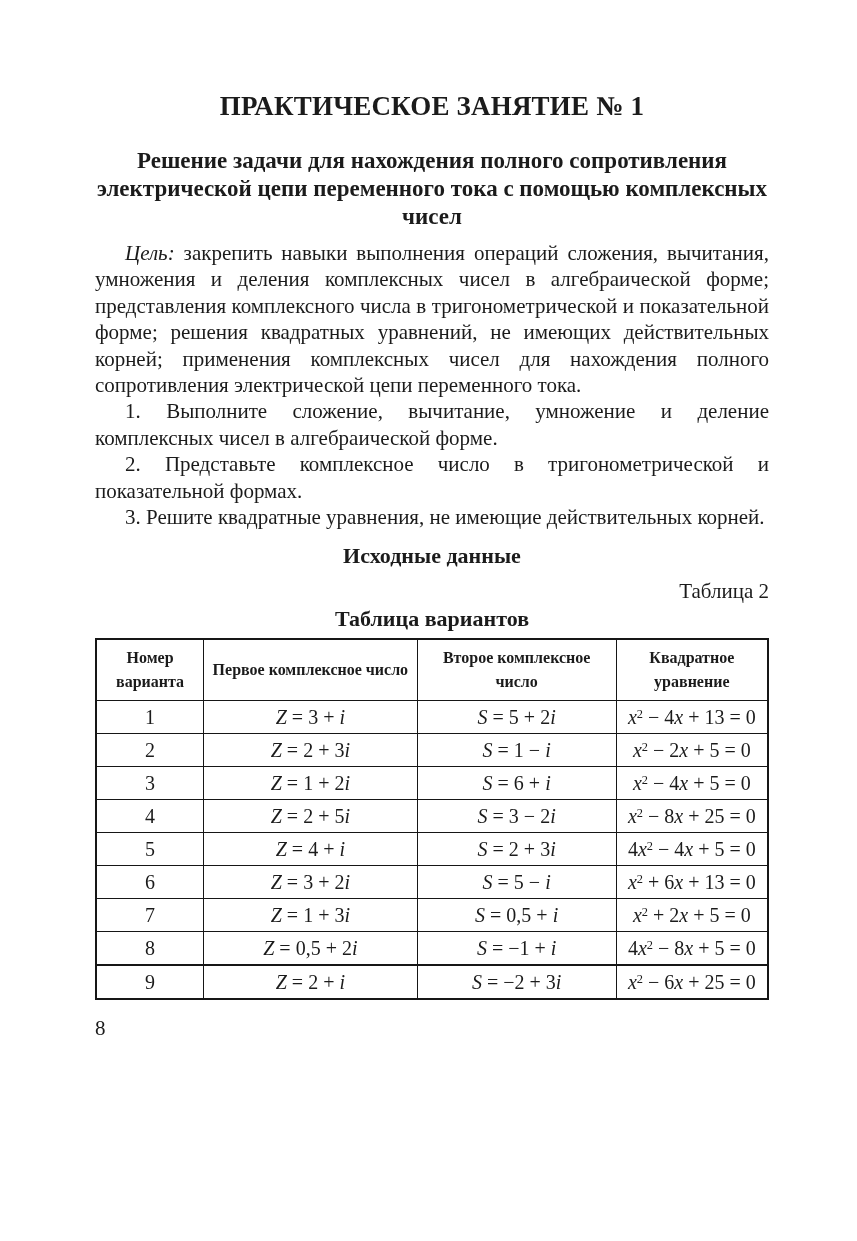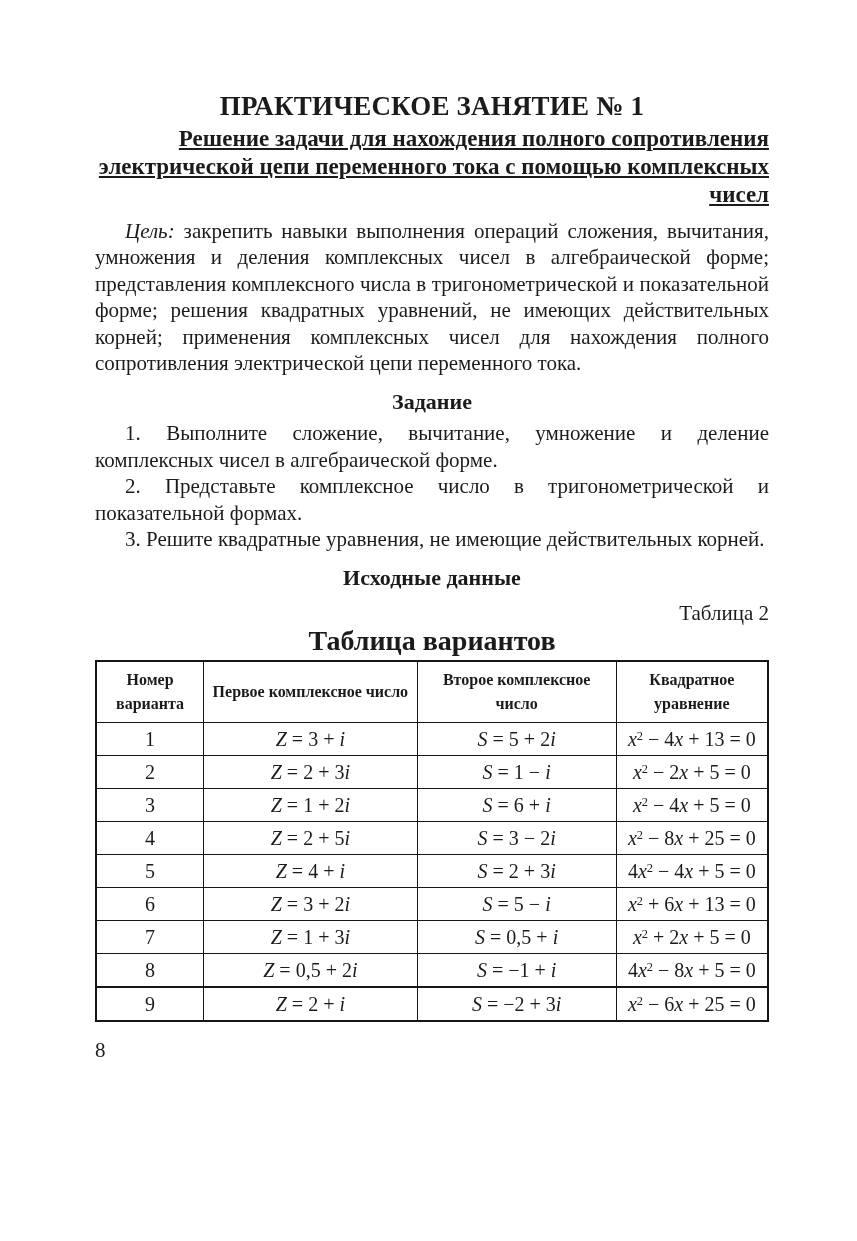--- a/index.html
+++ b/index.html
@@ -22,26 +22,25 @@
   }
   .title {
     margin: 0;
     font-size: 27px;
     font-weight: bold;
     text-align: center;
     line-height: 32px;
     letter-spacing: 0.2px;
   }
   .subtitle {
-    margin: 3px 0 0 0;
+    margin: 25px 0 0 0;
     font-size: 23px;
     font-weight: bold;
-    text-align: right;
+    text-align: center;
     line-height: 28px;
-    text-decoration: underline;
   }
   .para {
     margin: 0;
     font-size: 21px;
     line-height: 26.4px;
     text-align: justify;
     text-indent: 30px;
   }
   .goal {
     margin-top: 9px;
@@ -54,21 +53,21 @@
     line-height: 28px;
   }
   .table-caption {
     margin: 8px 0 0 0;
     font-size: 21px;
     text-align: right;
     line-height: 26px;
   }
   .table-title {
     margin: 2px 0 6px 0;
-    font-size: 28px;
+    font-size: 22px;
     font-weight: bold;
     text-align: center;
     line-height: 26px;
   }
   table.variants {
     width: 100%;
     border-collapse: collapse;
     border: 2.2px solid #161616;
   }
   table.variants th, table.variants td {
@@ -109,21 +108,20 @@
 <body>
 
 <div class="page">
 
   <h1 class="title">ПРАКТИЧЕСКОЕ ЗАНЯТИЕ № 1</h1>
 
   <h2 class="subtitle">Решение задачи для нахождения полного сопротивления электрической цепи переменного тока с помощью комплексных чисел</h2>
 
   <p class="para goal"><i>Цель:</i><span> закрепить навыки выполнения операций сложения, вычитания, умножения и деления комплексных чисел в алгебраической форме; представления комплексного числа в тригонометрической и показательной форме; решения квадратных уравнений, не имеющих действительных корней; применения комплексных чисел для нахождения полного сопротивления электрической цепи переменного тока.</span></p>
 
-  <h3 class="section-heading">Задание</h3>
 
   <p class="para">1. Выполните сложение, вычитание, умножение и деление комплексных чисел в алгебраической форме.</p>
   <p class="para">2. Представьте комплексное число в тригонометрической и показательной формах.</p>
   <p class="para">3. Решите квадратные уравнения, не имеющие действительных корней.</p>
 
   <h3 class="section-heading">Исходные данные</h3>
 
   <p class="table-caption">Таблица 2</p>
 
   <p class="table-title">Таблица вариантов</p>

